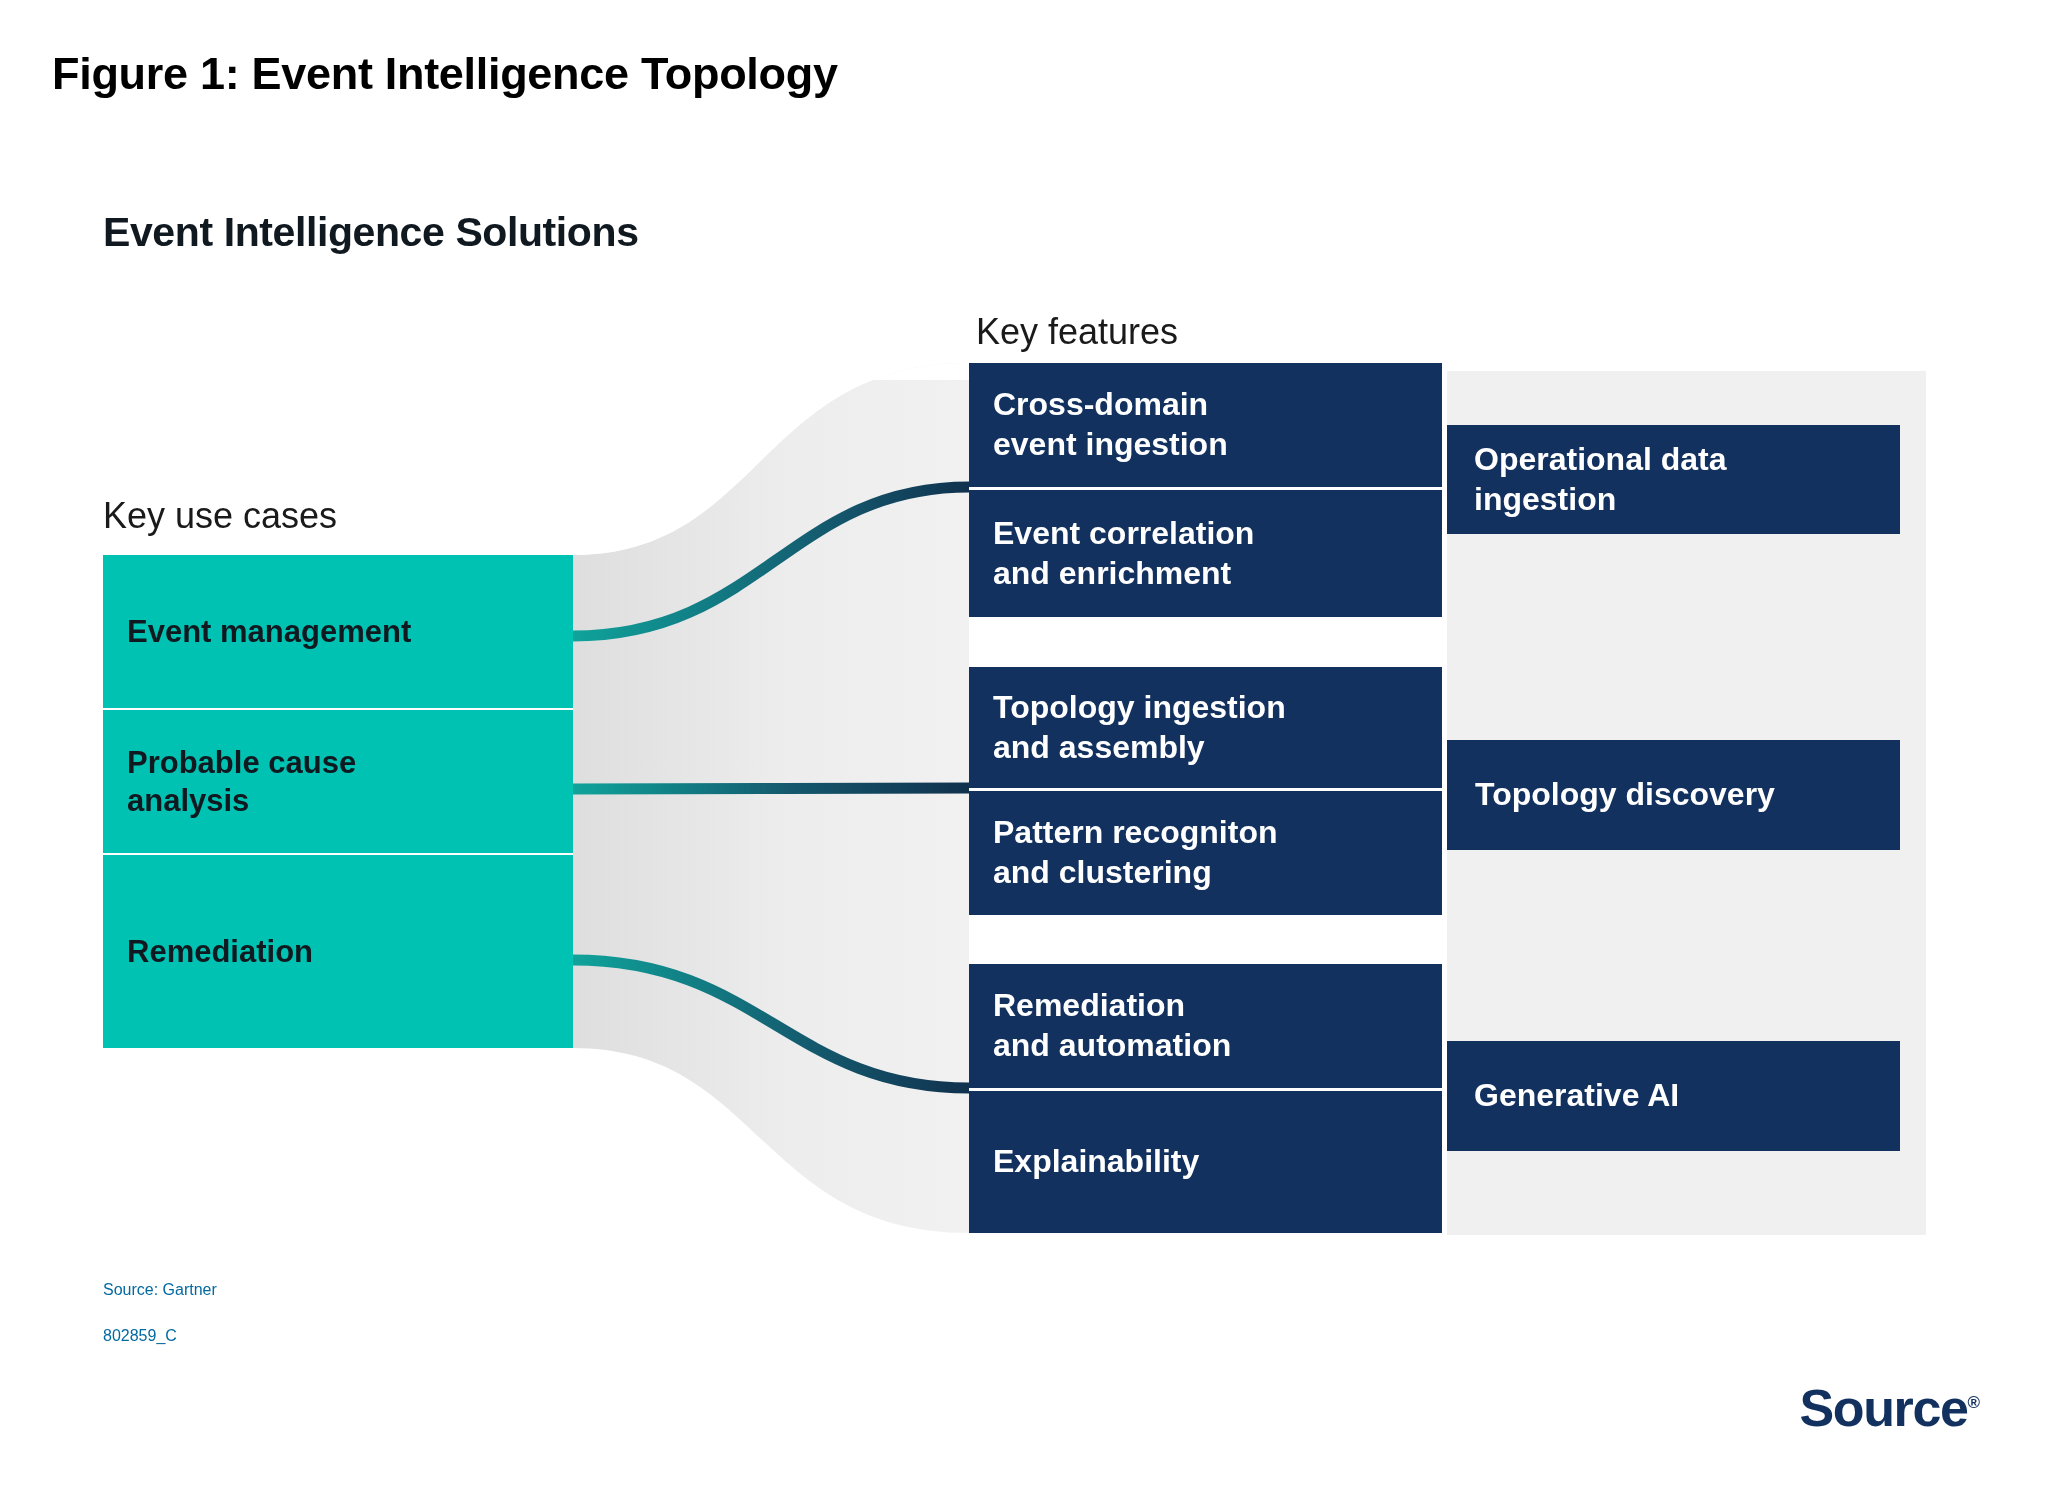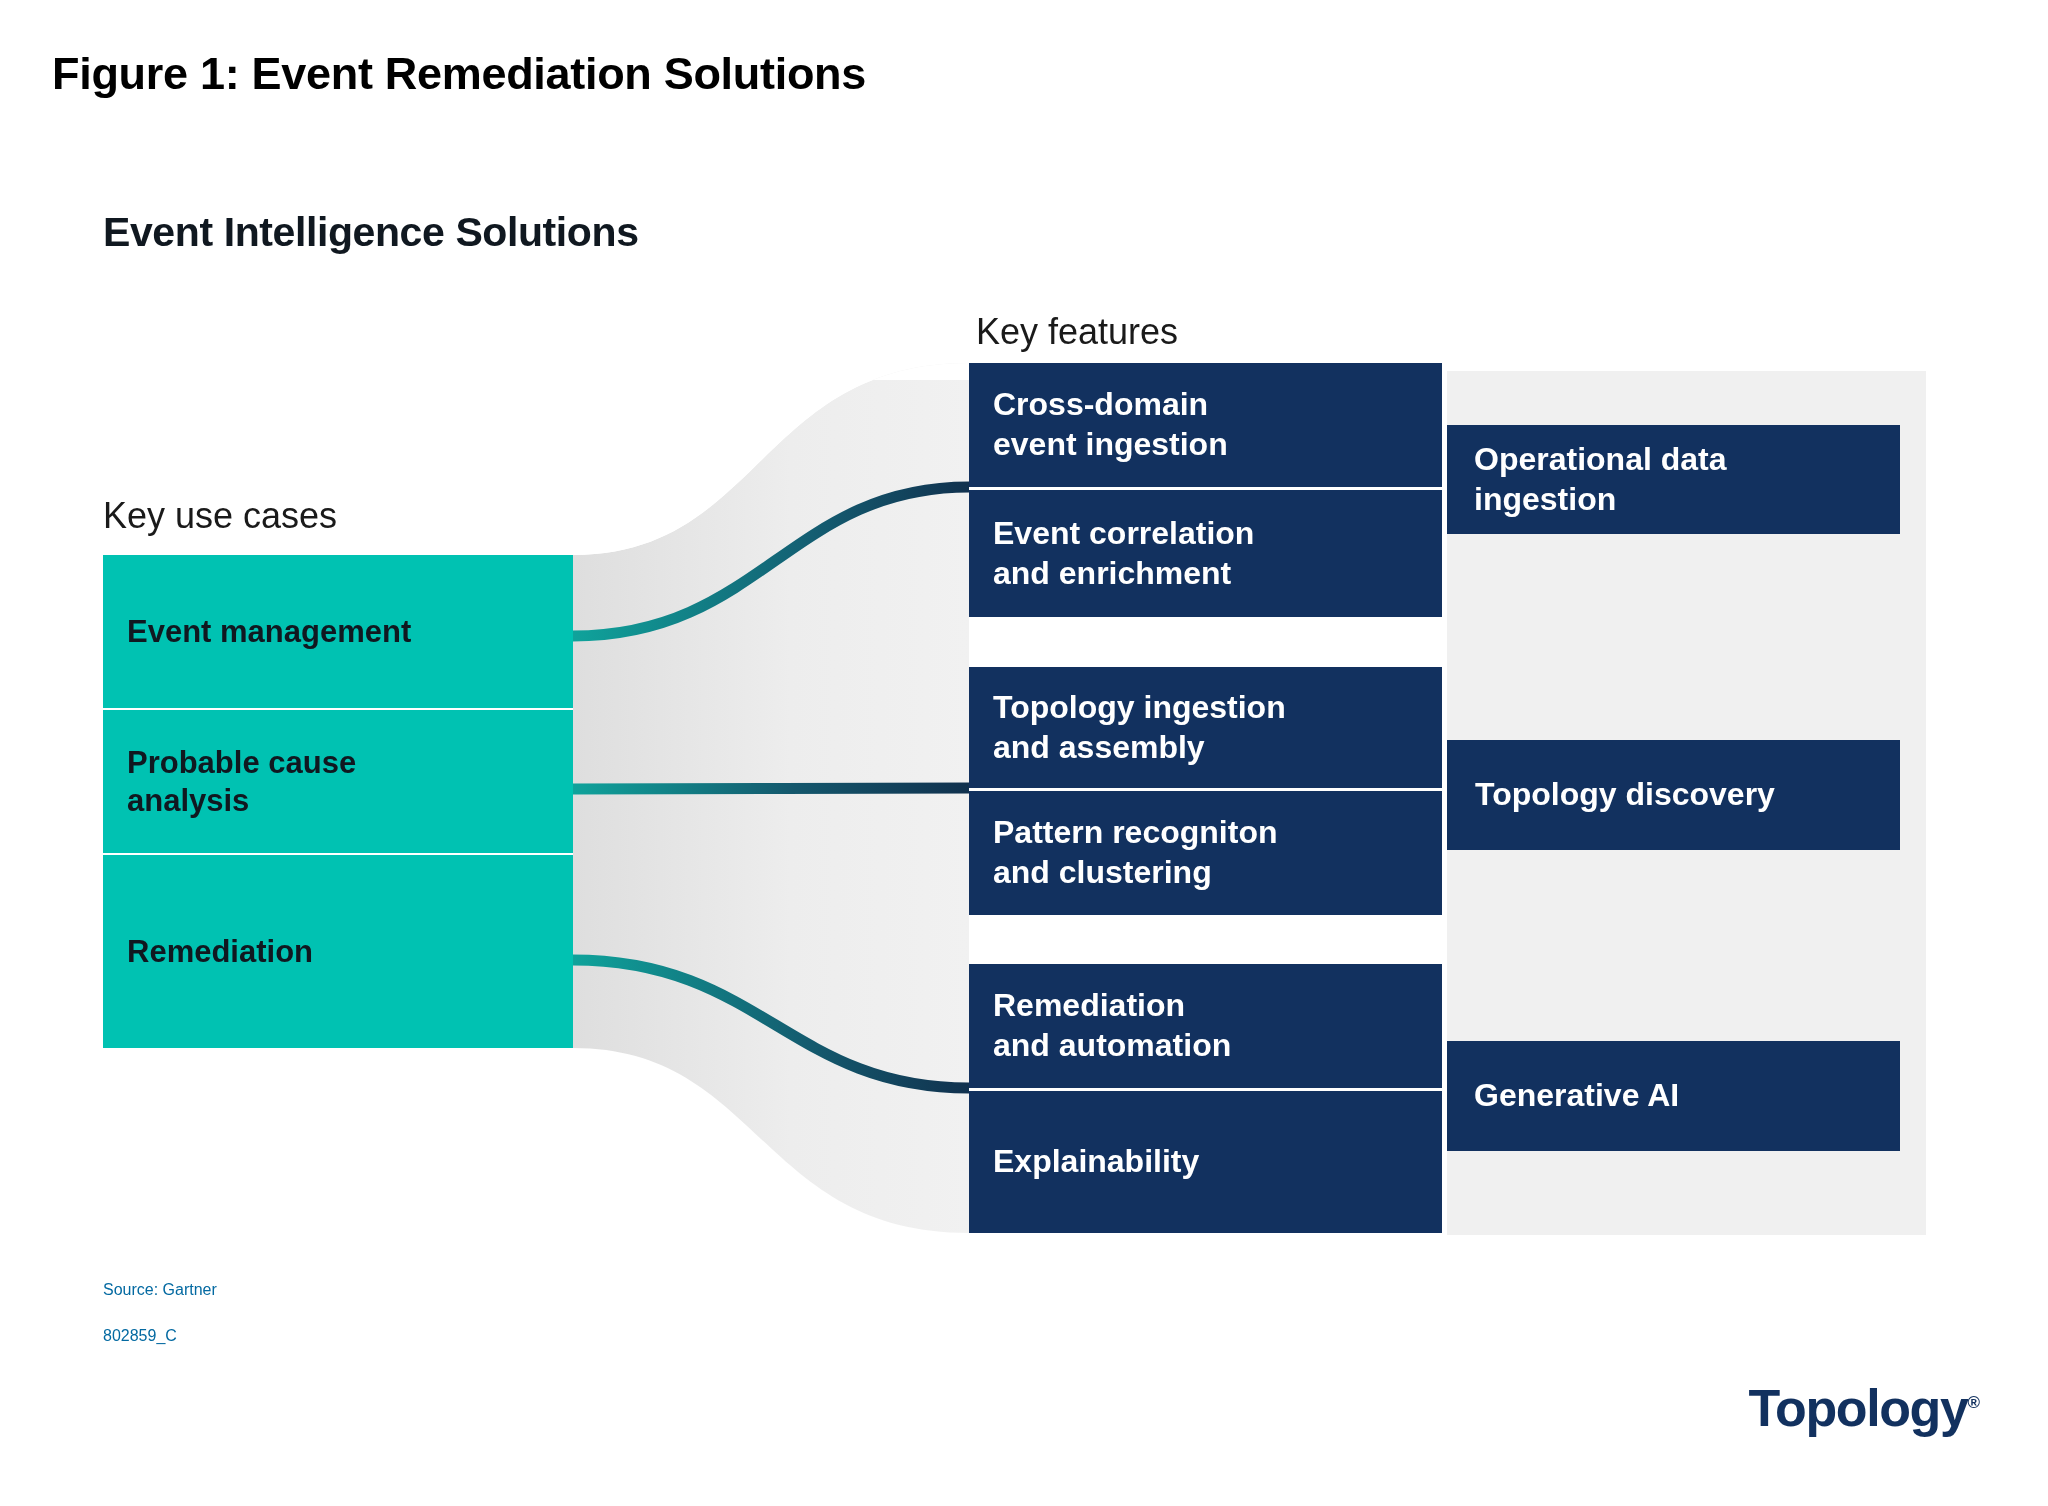--- a/index.html
+++ b/index.html
@@ -145,21 +145,21 @@
     font-size: 17px;
     vertical-align: super;
     letter-spacing: 0;
   }
 </style>
 </head>
 <body>
 
 <div id="page">
 
-  <div class="fig-title">Figure 1: Event Remediation Solutions</div>
+  <div class="fig-title">Figure 1: Event Intelligence Topology</div>
 
   <div class="chart-title">Event Intelligence Solutions</div>
 
   <svg id="flow-svg" viewBox="0 0 2048 1506" xmlns="http://www.w3.org/2000/svg">
     <defs>
       <linearGradient id="ribbonGrad" x1="0" y1="0" x2="1" y2="0">
         <stop offset="0%" stop-color="#DEDEDE"></stop>
         <stop offset="55%" stop-color="#EDEDED"></stop>
         <stop offset="100%" stop-color="#F1F1F1"></stop>
       </linearGradient>
@@ -212,16 +212,16 @@
   <div class="feat-box" id="feat-5">Explainability</div>
 
   <div class="cap-box" id="cap-0">Operational data<br>ingestion</div>
   <div class="cap-box" id="cap-1"> Topology discovery</div>
   <div class="cap-box" id="cap-2">Generative AI</div>
 
   <div class="source-line" id="src-0">Source: Gartner</div>
   <div class="source-line" id="src-1">802859_C</div>
 
   <div id="gartner-logo">
-    <span>Topology</span><span class="reg">®</span>
+    <span>Source</span><span class="reg">®</span>
   </div>
 
 </div>
 
 </body></html>

